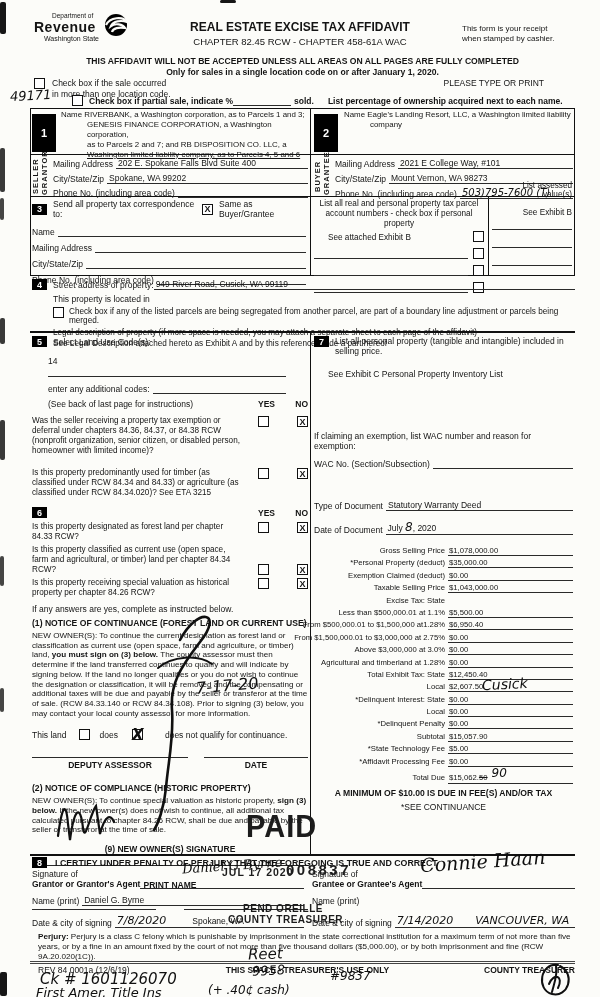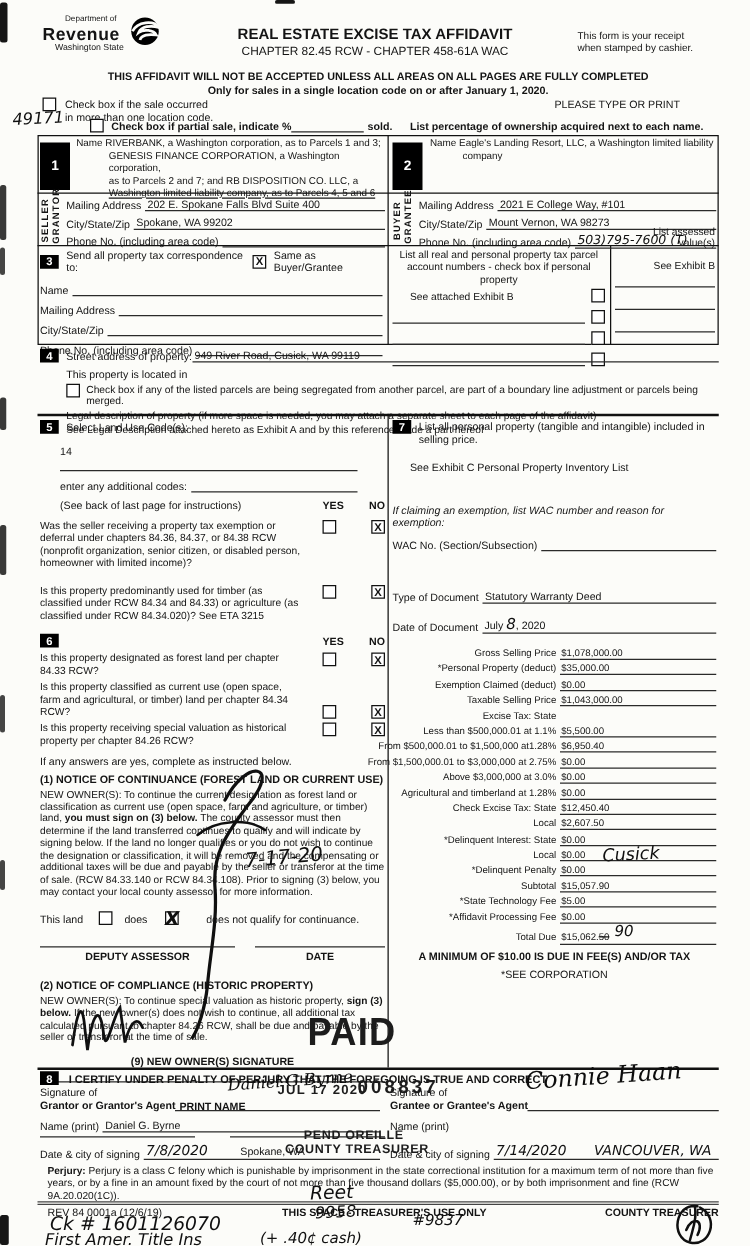--- a/index.html
+++ b/index.html
@@ -358,21 +358,21 @@
 
   <div class="abs stamp" style="left:246px;top:810px;font-size:29px;letter-spacing:1px;transform:scaleY(1.08);">PAID</div>
 
   <div class="abs" style="left:314px;top:336px;width:259px;">
     <div style="display:flex;">
       <span class="numsq sm">7</span>
       <span style="margin-left:6px;line-height:10px;width:230px;">List all personal property (tangible and intangible) included in selling price.</span>
     </div>
     <div style="margin-top:13px;margin-left:14px;">See Exhibit C Personal Property Inventory List</div>
 
-    <div style="margin-top:24px;font-style:italic;">If claiming an exemption, list WAC number and reason for exemption:</div>
+    <div style="margin-top:52px;">If claiming an exemption, list WAC number and reason for exemption:</div>
     <div class="frow" style="margin-top:8px;">
       <span class="flabel">WAC No. (Section/Subsection)</span>
       <span class="fval"></span>
     </div>
 
     <div class="frow" style="margin-top:31px;">
       <span class="flabel">Type of Document</span>
       <span class="fval">Statutory Warranty Deed</span>
     </div>
     <div class="frow" style="margin-top:9px;">
@@ -415,21 +415,21 @@
         </div>
       <div class="mrow">
           <span class="mlabel">Above $3,000,000 at 3.0%</span>
           <span class="mval">$0.00</span>
         </div>
       <div class="mrow">
           <span class="mlabel">Agricultural and timberland at 1.28%</span>
           <span class="mval">$0.00</span>
         </div>
       <div class="mrow">
-          <span class="mlabel">Check Excise Tax: State</span>
+          <span class="mlabel">Total Exhibit Tax: State</span>
           <span class="mval">$12,450.40</span>
         </div>
       <div class="mrow">
           <span class="mlabel">Local</span>
           <span class="mval"><span>$2,607.50</span></span>
         </div>
       <div class="mrow">
           <span class="mlabel">*Delinquent Interest: State</span>
           <span class="mval">$0.00</span>
         </div>
@@ -453,21 +453,21 @@
           <span class="mlabel">*Affidavit Processing Fee</span>
           <span class="mval">$0.00</span>
         </div>
       <div class="mrow">
           <span class="mlabel">Total Due</span>
           <span class="mval"><span>$15,062.</span><span class="struck">50</span><span class="hw" style="font-size:12px;position:relative;top:-3px;left:4px;">90</span></span>
         </div>
     </div>
 
     <div class="ctr b" style="margin-top:7px;font-size:8.6px;">A MINIMUM OF $10.00 IS DUE IN FEE(S) AND/OR TAX</div>
-    <div class="ctr" style="margin-top:4px;">*SEE CORPORATION</div>
+    <div class="ctr" style="margin-top:4px;">*SEE CONTINUANCE</div>
   </div>
 
   <div class="abs" style="left:482px;top:676px;">
     <span class="hw" style="font-size:14px;transform:rotate(-3deg);display:inline-block;">Cusick</span>
   </div>
 
   <div class="abs" style="left:32px;top:857px;width:543px;">
     <div style="display:flex;align-items:center;">
       <span class="numsq sm">8</span>
       <span class="b" style="margin-left:8px;font-size:8.8px;">I CERTIFY UNDER PENALTY OF PERJURY THAT THE FOREGOING IS TRUE AND CORRECT</span>

